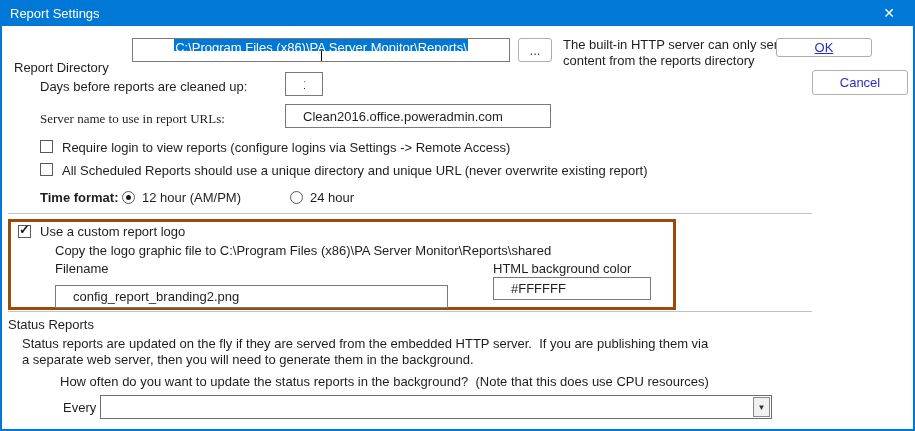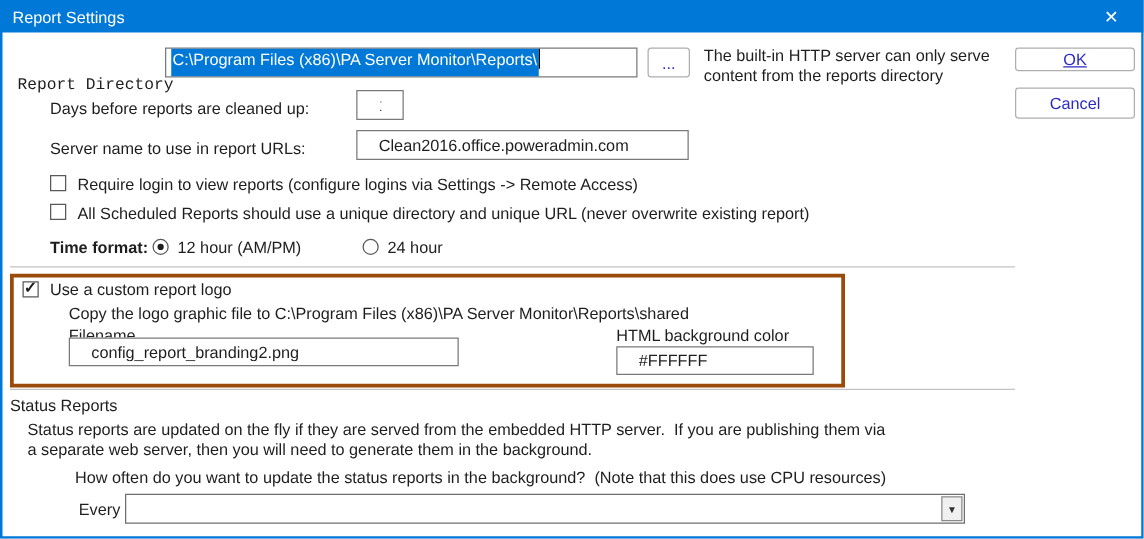--- a/index.html
+++ b/index.html
@@ -16,21 +16,21 @@
   .titlebar .title { margin-left:10px; font-size:13px; }
   .close-btn {
     position:absolute; right:10px; top:0; width:32px; height:26px;
     display:flex; align-items:center; justify-content:center;
     color:#ffffff; font-size:14px; cursor:pointer;
   }
   .lbl { position:absolute; white-space:pre; }
   .textbox, input.tb {
     position:absolute; border:1px solid #7a7a7a; background:#ffffff;
     font-family:"Liberation Sans", sans-serif; font-size:13px; color:#1e1e1e;
-    padding:0 4px; display:flex; 
+    padding:0 4px; display:flex; align-items:center;flex-direction:column;
   }
   input.tb { display:block; padding:0 17px; }
   .sel-text { background:#0078D7; color:#ffffff; padding:1px 1px; white-space:nowrap; overflow:hidden; }
   .caret { display:inline-block; width:0; height:16px; border-left:1px solid #000; vertical-align:middle; }
   .btn {
     position:absolute; background:#ffffff; border:1px solid #aeaeae; border-radius:3px;
     color:#2B2BC4; font-size:13px; display:flex; align-items:center; justify-content:center;
     cursor:pointer;
   }
   .cb {
@@ -65,37 +65,37 @@
 </head>
 <body>
 
 <div class="dialog">
 
   <div class="titlebar">
     <span class="title">Report Settings</span>
   </div>
   <div class="close-btn">✕</div>
 
-  <div class="lbl" style="left:14px; top:60px;font-family:Liberation Mono, monospace;">Report Directory</div>
+  <div class="lbl" style="left:14px; top:60px;">Report Directory</div>
   <div class="textbox" style="left:132px; top:38px; width:378px; height:24px;">
     <span class="sel-text">C:\Program Files (x86)\PA Server Monitor\Reports\</span>
       <span class="caret"></span>
   </div>
   <div class="btn" style="left:518px; top:38px; width:34px; height:24px;">...</div>
 
   <div class="lbl note" style="left:563px; top:37px;">The built-in HTTP server can only serve</div>
   <div class="lbl note" style="left:563px; top:53px;">content from the reports directory</div>
 
-  <div class="btn" style="left:812px; top:38px; width:96px; height:19px;text-decoration:underline;">OK</div>
+  <div class="btn" style="left:776px; top:38px; width:96px; height:19px;text-decoration:underline;">OK</div>
   <div class="btn" style="left:812px; top:70px; width:96px; height:25px;text-align:right;">Cancel</div>
 
   <div class="lbl" style="left:40px; top:79px;">Days before reports are cleaned up:</div>
   <input class="tb" style="left: 285px; top: 72px; width: 38px; height: 24px;" type="text" value="14">
 
-  <div class="lbl" style="left:40px; top:111px;">Server name to use in report URLs:</div>
+  <div class="lbl" style="left:40px; top:111px;font-family:Liberation Serif, serif;">Server name to use in report URLs:</div>
   <input class="tb" style="left: 285px; top: 104px; width: 266px; height: 24px;" type="text" value="Clean2016.office.poweradmin.com">
 
   <div class="cb" style="left:40px; top:140px;"></div>
   <div class="lbl" style="left:62px; top:140px;">Require login to view reports (configure logins via Settings -&gt; Remote Access)</div>
 
   <div class="cb" style="left:40px; top:163px;"></div>
   <div class="lbl" style="left:62px; top:163px;">All Scheduled Reports should use a unique directory and unique URL (never overwrite existing report)</div>
 
   <div class="lbl" style="left:40px; top:190px;font-weight:bold;">Time format:</div>
   <div class="radio sel" style="left:122px; top:191px;"></div>
@@ -106,21 +106,21 @@
   <div class="sep" style="left:8px; top:213px; width:804px;"></div>
 
   <div class="logo-box"></div>
   <div class="cb" style="left:18px; top:225px;">
     <span class="check">✓</span>
   </div>
   <div class="lbl" style="left:40px; top:224px;">Use a custom report logo</div>
   <div class="lbl" style="left:55px; top:243px;">Copy the logo graphic file to C:\Program Files (x86)\PA Server Monitor\Reports\shared</div>
   <div class="lbl" style="left:55px; top:261px;">Filename</div>
   <div class="lbl" style="left:493px; top:261px;">HTML background color</div>
-  <input class="tb" style="left: 55px; top: 270px; width: 312px; height: 23px;" type="text" value="config_report_branding2.png">
+  <input class="tb" style="left: 55px; top: 285px; width: 393px; height: 23px;" type="text" value="config_report_branding2.png">
   <input class="tb" style="left: 493px; top: 277px; width: 158px; height: 23px;" type="text" value="#FFFFFF">
 
   <div class="sep" style="left:8px; top:311px; width:804px;"></div>
 
   <div class="lbl" style="left:8px; top:317px;">Status Reports</div>
   <div class="lbl note" style="left:22px; top:336px;">Status reports are updated on the fly if they are served from the embedded HTTP server.  If you are publishing them via</div>
   <div class="lbl note" style="left:22px; top:352px;">a separate web server, then you will need to generate them in the background.</div>
   <div class="lbl" style="left:60px; top:374px;">How often do you want to update the status reports in the background?  (Note that this does use CPU resources)</div>
 
   <div class="lbl" style="left:63px; top:400px;">Every</div>

